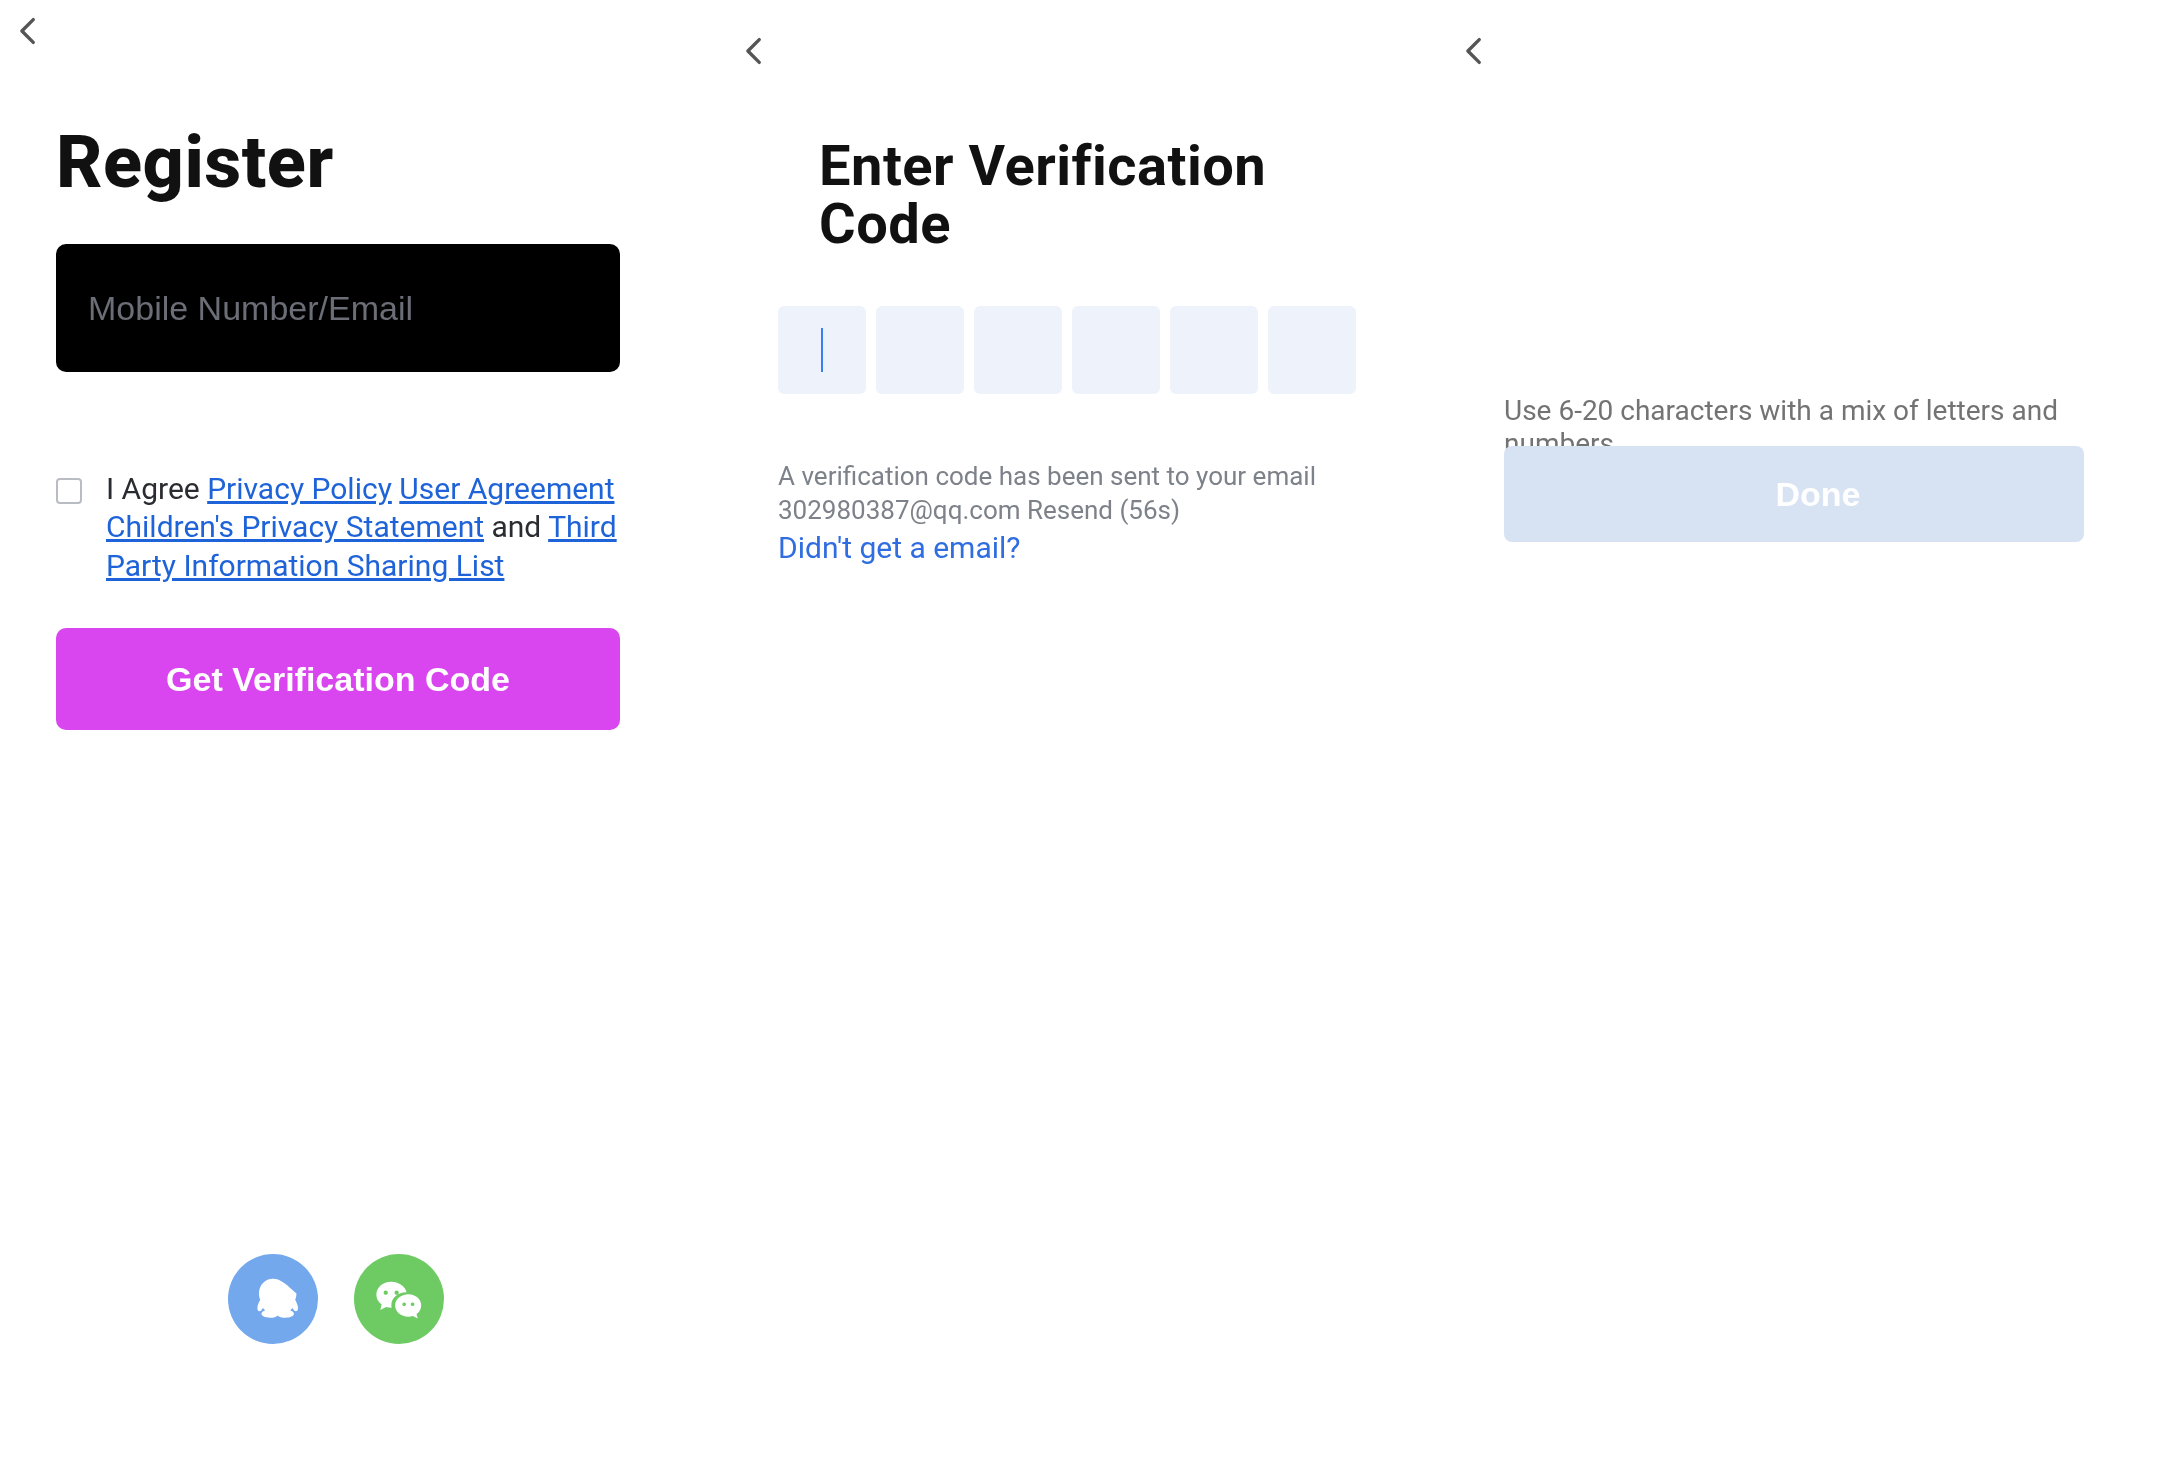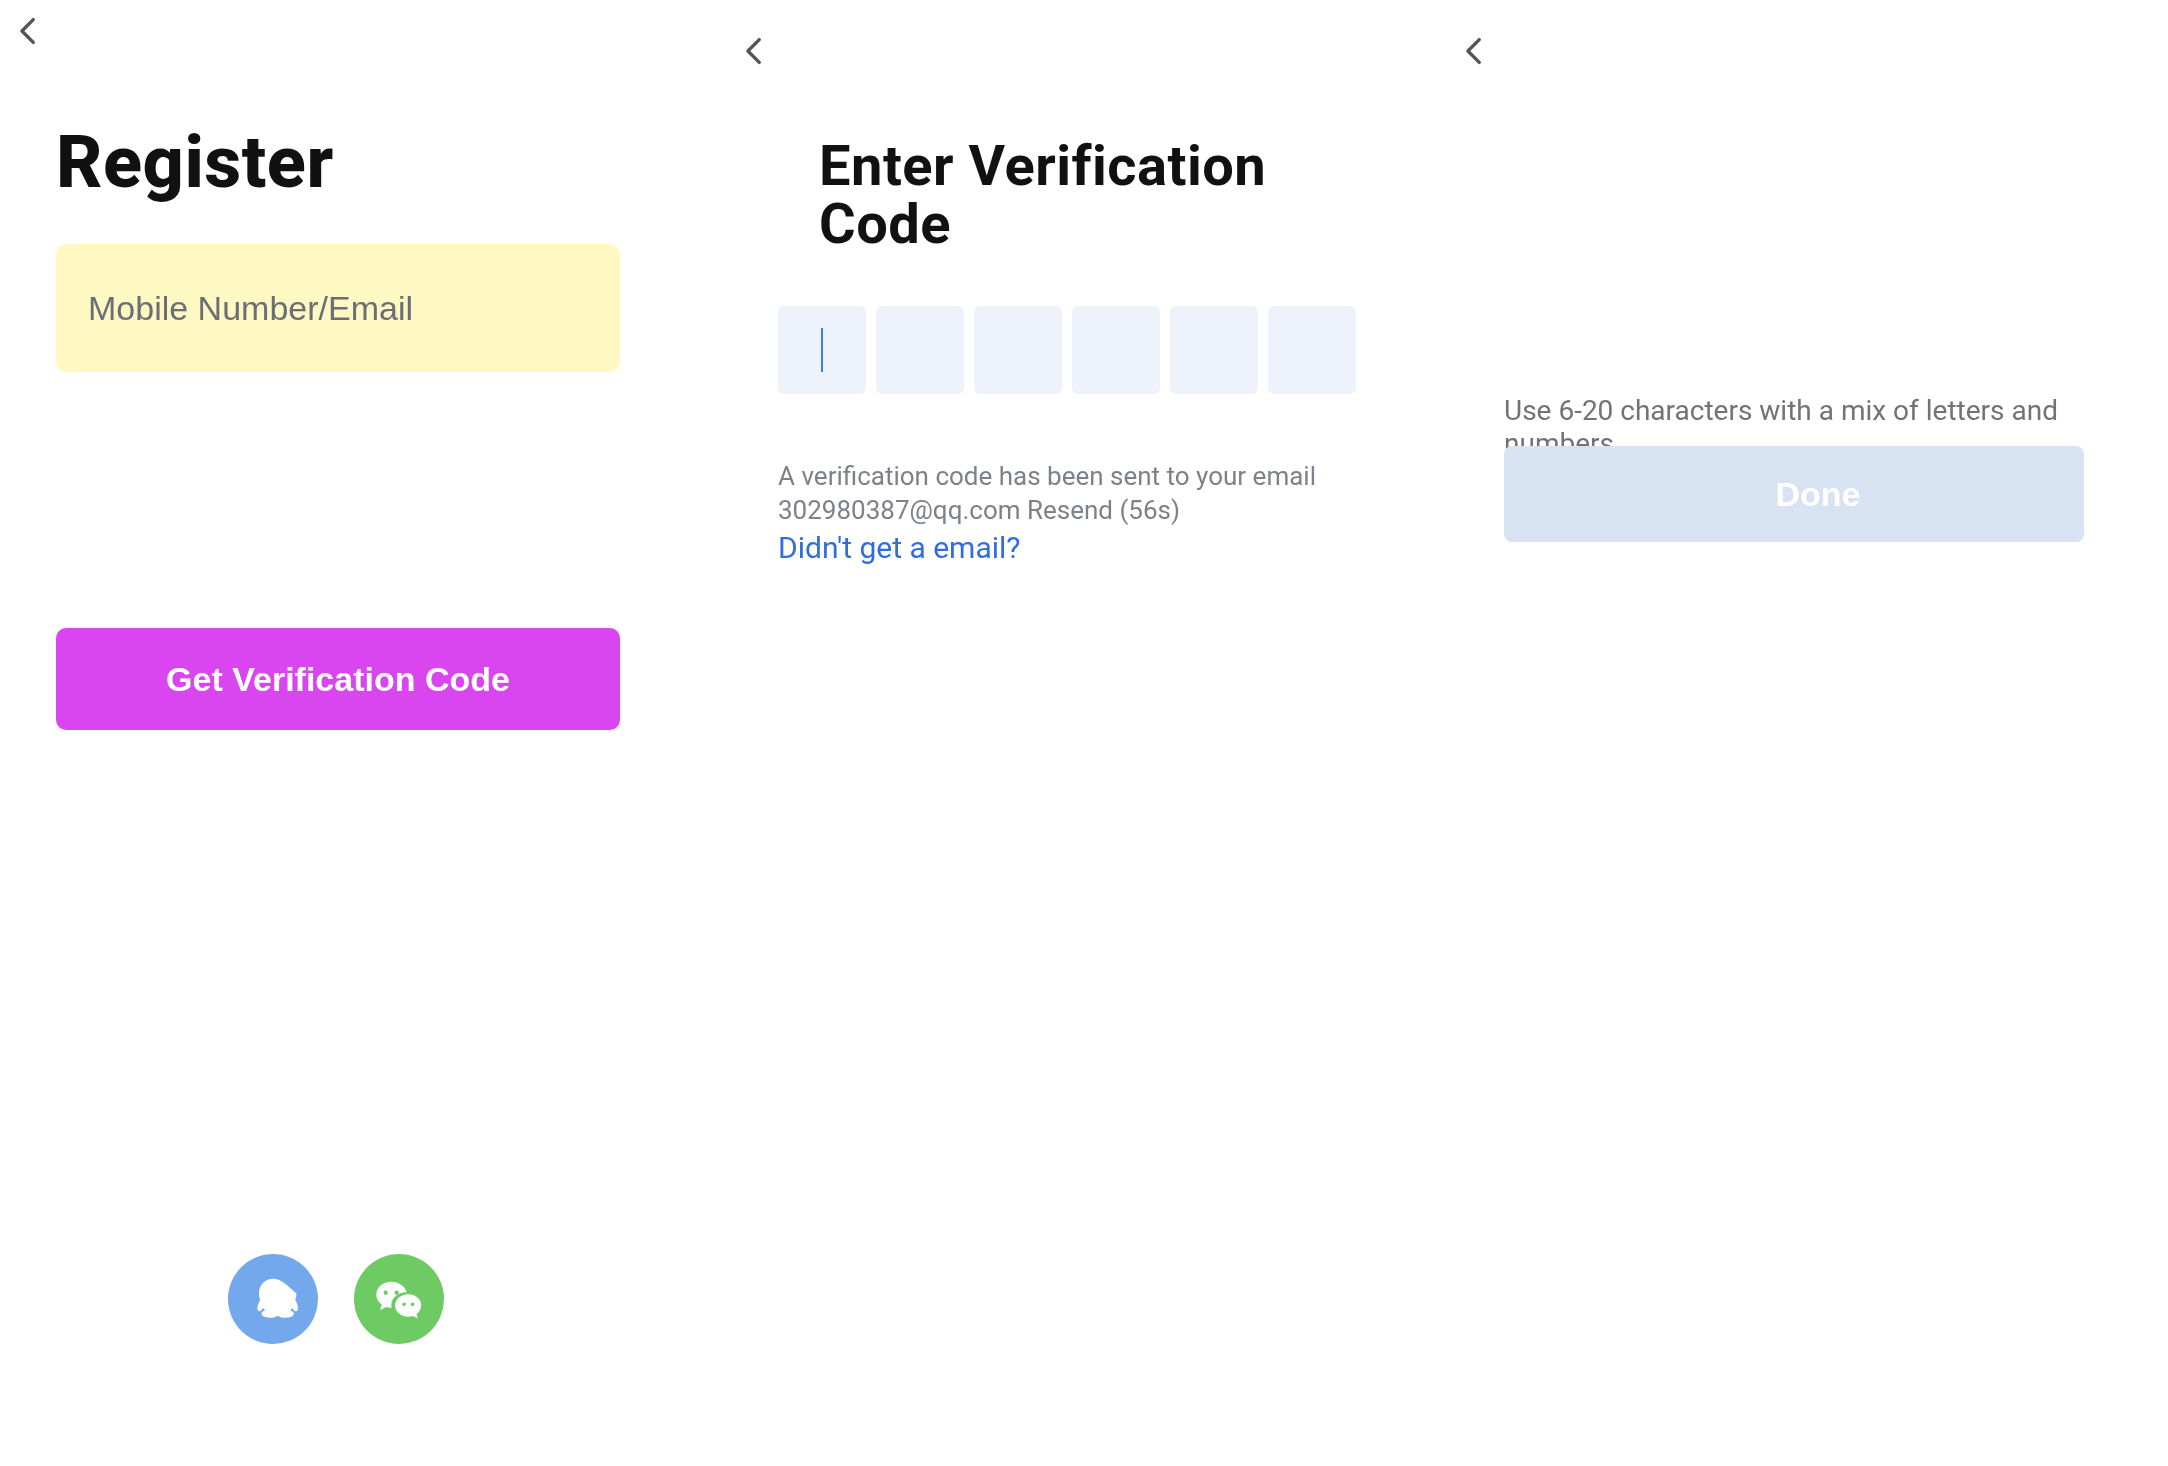--- a/index.html
+++ b/index.html
@@ -9,21 +9,21 @@
   .s1 { left: 0; width: 680px; }
   .s2 { left: 720px; width: 680px; }
   .s3 { left: 1440px; width: 728px; }
 
   .chevron-back { position: absolute; cursor: pointer; color: #555; }
   .chevron-back svg { display: block; }
 
   
   .s1 .back  { top: 14px; left: 12px; }
   .s1 .title { position: absolute; top: 120px; left: 56px; font-size: 72px; font-weight: 800; letter-spacing: .5px; }
-  .s1 .input1 { position: absolute; top: 244px; left: 56px; width: 564px; height: 128px; background: #fef9c3; border-radius: 10px; border: none; font-size: 34px; padding: 7px 32px; color: #6b6e76; }
+  .s1 .input1 { position: absolute; top: 244px; left: 56px; width: 564px; height: 128px; background: #000000; border-radius: 10px; border: none; font-size: 34px; padding: 7px 32px; color: #6b6e76; }
   .s1 .input1::placeholder { color: #6b6e76; }
 
   .s1 .agree-row { position: absolute; top: 470px; left: 56px; width: 564px; display: flex; }
   .s1 .cb { width: 26px; height: 26px; margin-top: 8px; margin-right: 24px; border: 2px solid #b9bdc3; border-radius: 4px; background: #fff; cursor: pointer; flex: 0 0 auto; }
   .s1 .agree-text { font-size: 30px; line-height: 1.28; color: #2a2c31; }
   .s1 .agree-text a { color: #1f63d8; text-decoration: underline; }
 
   .s1 .primary-btn { position: absolute; top: 628px; left: 56px; width: 564px; height: 102px; border: none; border-radius: 10px; background: #d946ef; color: #fff; font-size: 34px; font-weight: 700; cursor: pointer; }
 
   .s1 .social { position: absolute; top: 1254px; left: 228px; display: flex; gap: 36px; }
@@ -56,20 +56,26 @@
 
   <div class="screen s1">
     <div class="chevron-back back">
       <svg width="34" height="34" viewBox="0 0 24 24">
           <path fill="none" stroke="currentColor" stroke-width="2.4" stroke-linecap="round" stroke-linejoin="round" d="M15 4 L7 12 L15 20"></path>
         </svg>
     </div>
     <h1 class="title">Register</h1>
     <input class="input1" type="text" placeholder="Mobile Number/Email" style="">
 
+    <div class="agree-row">
+      <div class="cb" role="checkbox" aria-checked="false"></div>
+      <div class="agree-text">
+        <span>I Agree </span><a href="#">Privacy Policy</a> <a href="#">User Agreement</a> <a href="#">Children's Privacy Statement</a><span> and </span><a href="#">Third Party Information Sharing List</a>
+      </div>
+    </div>
 
     <button class="primary-btn">Get Verification Code</button>
 
     <div class="social">
       <div class="social-btn qq">
         <svg viewBox="0 0 64 64">
           <path d="M32 6c-10 0-18 8-18 19 0 3 .6 5.6 1.6 8-1.8 3.2-3.6 7.4-3.6 10.8 0 2.6 1.2 3.8 2.6 3.8 1.6 0 3-1.6 4.6-4.2.8 1.2 1.8 2.3 2.8 3.2-2.8.8-4.8 2.4-4.8 4.4 0 3 4.6 5 10.8 5 4.6 0 8.4-1.2 10-3 1.6 1.8 5.4 3 10 3 6.2 0 10.8-2 10.8-5 0-2-2-3.6-4.8-4.4 1-0.9 2-2 2.8-3.2 1.6 2.6 3 4.2 4.6 4.2 1.4 0 2.6-1.2 2.6-3.8 0-3.4-1.8-7.6-3.6-10.8 1-2.4 1.6-5 1.6-8C50 14 42 6 32 6z"></path>
         </svg>
       </div>
       <div class="social-btn wechat">

